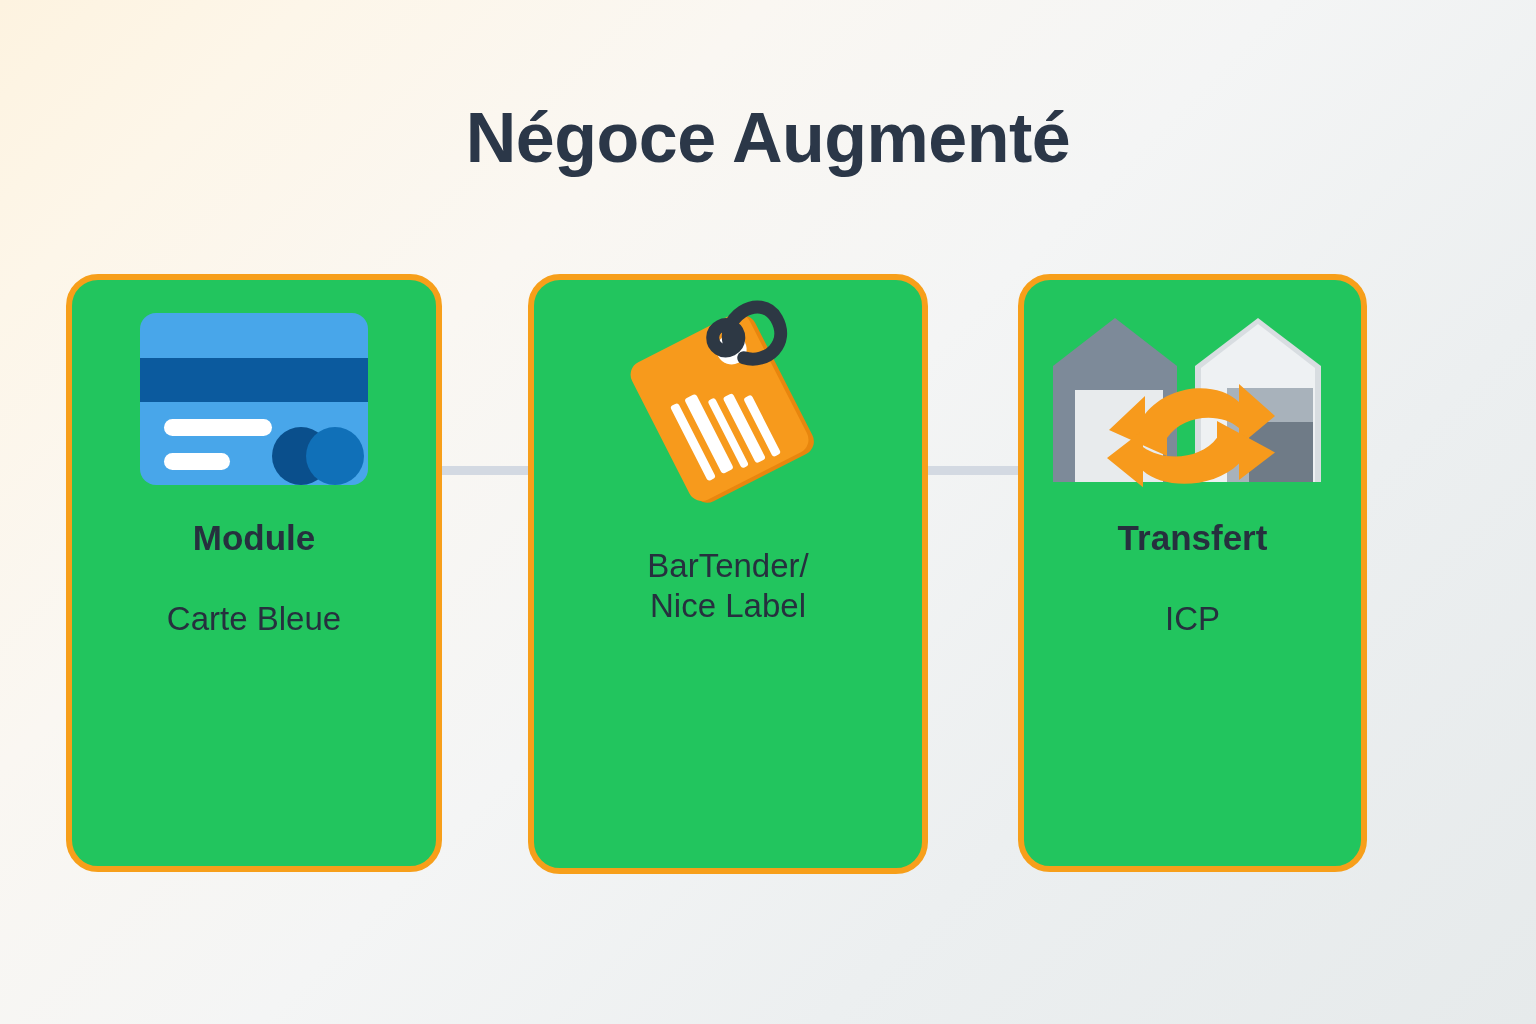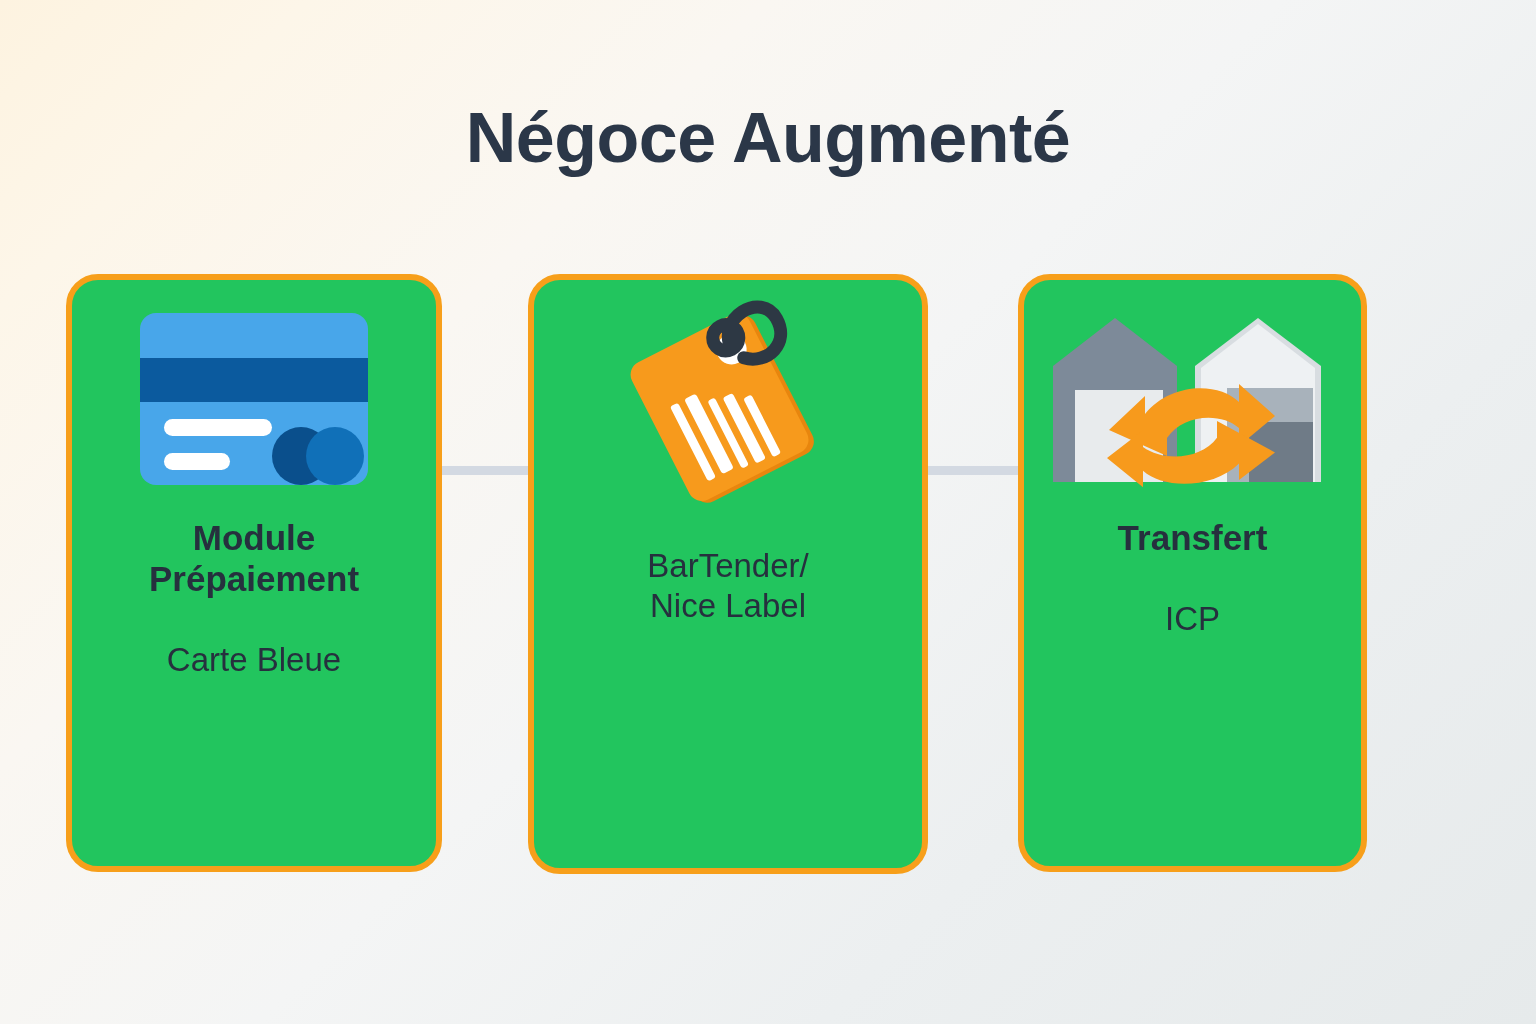--- a/index.html
+++ b/index.html
@@ -137,21 +137,20 @@
       <div class="cc-stripe"></div>
       <div class="cc-line cc-line-1"></div>
       <div class="cc-line cc-line-2"></div>
       <div class="cc-circ cc-circ-a"></div>
       <div class="cc-circ cc-circ-b"></div>
     </div>
   </div>
 
   <div class="card-title">
     <div>Module</div>
-    <div>Prépaiement</div>
   </div>
 
   <div class="card-subtitle">Carte Bleue</div>
 </div>
 
 <div class="card" id="card-barcode">
 
   <div class="icon-wrap">
     <div class="tag-wrap">
       <svg width="230" height="230" viewBox="0 0 230 230" aria-hidden="true">

